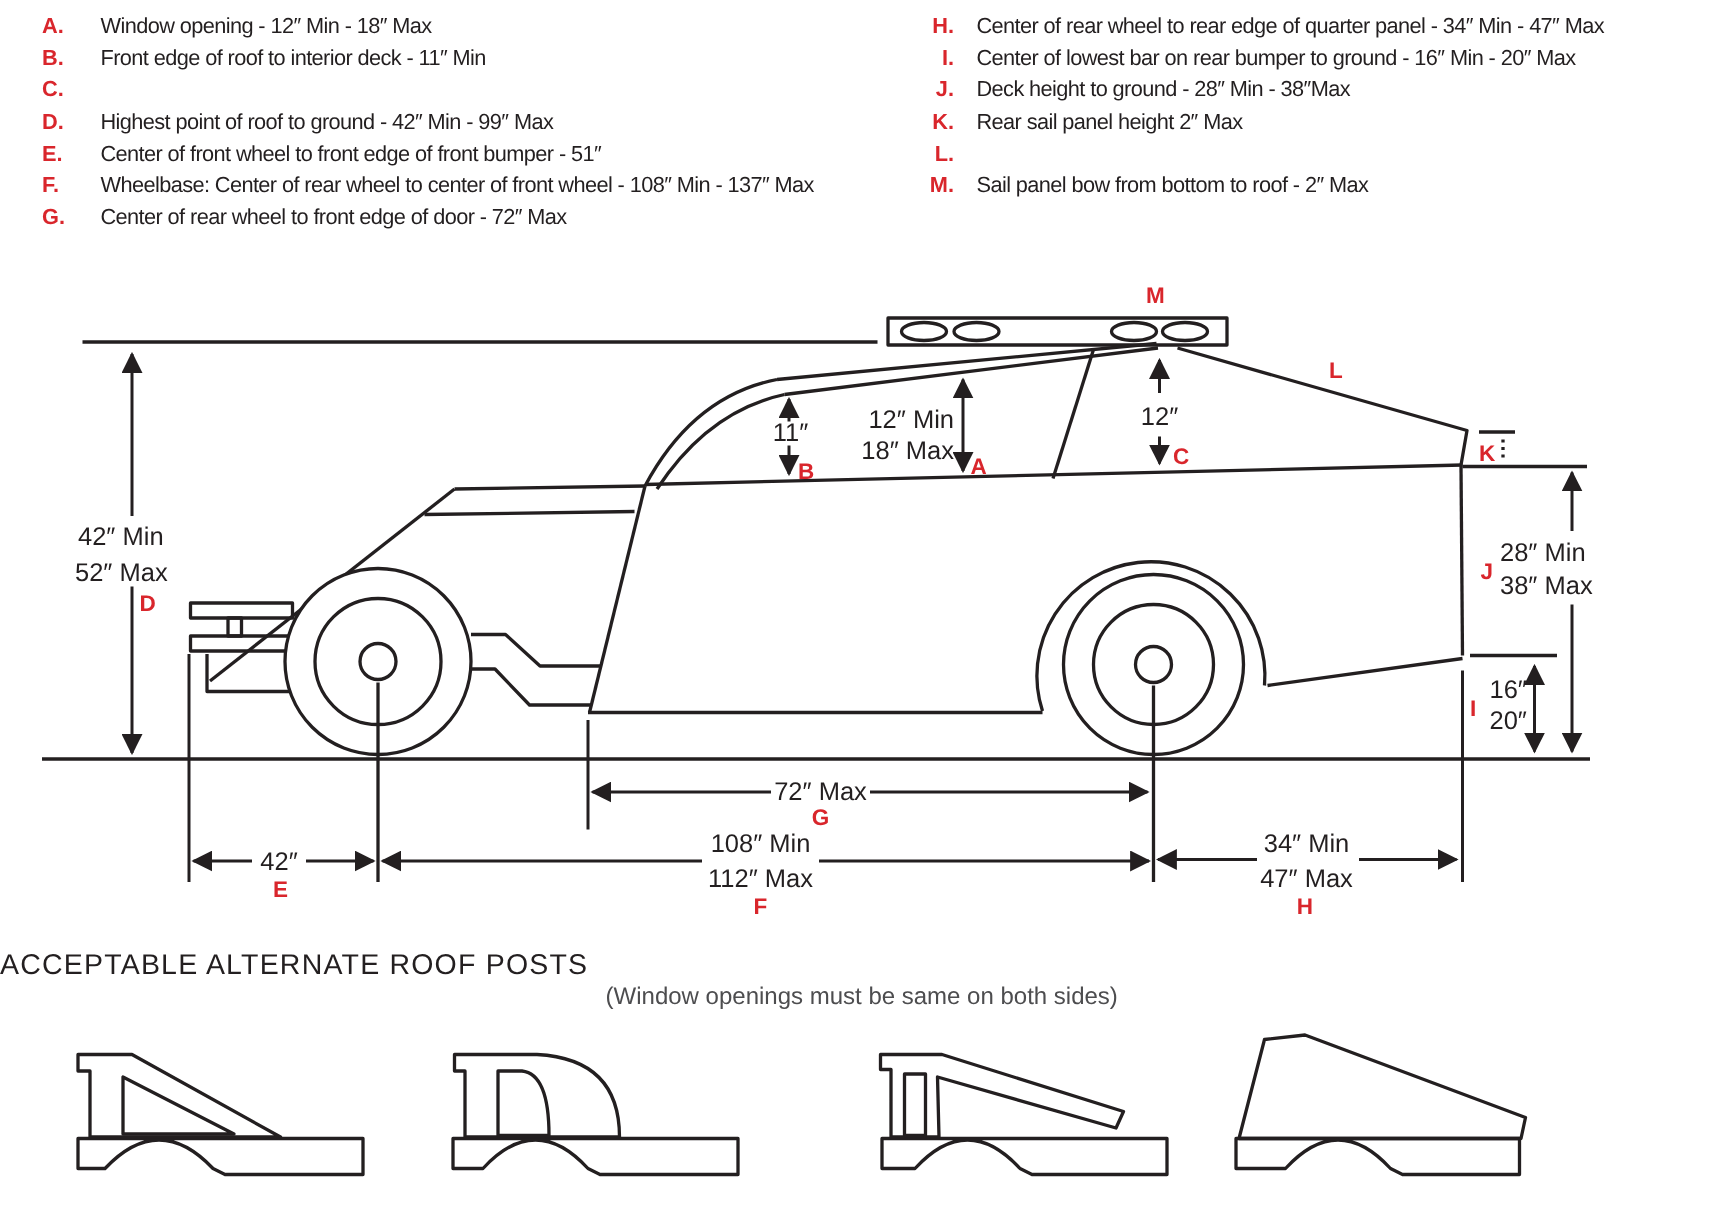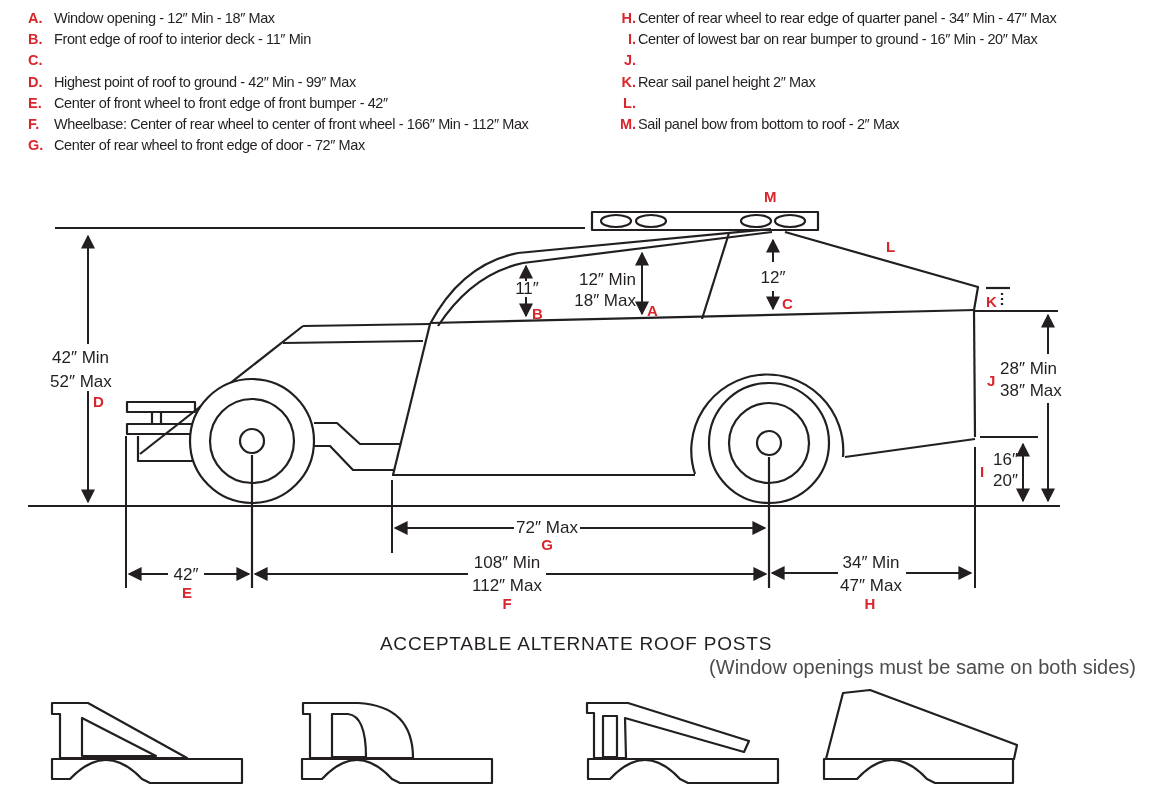--- a/index.html
+++ b/index.html
@@ -6,26 +6,26 @@
   #page{position:relative;width:1152px;height:804px;background:#fff;overflow:hidden;
         font-family:"Liberation Sans",sans-serif;color:#231f20;}
   .legend-col{position:absolute;top:8px;}
   #legend-left{left:28px;width:560px;}
   #legend-right{left:610px;width:530px;}
   .legend-row{display:flex;height:21.2px;line-height:21.2px;
               font-size:14.5px;letter-spacing:-0.4px;white-space:nowrap;}
   .legend-letter{flex:0 0 26px;font-weight:bold;color:#d9262c;letter-spacing:0;}
   #legend-left .legend-letter{text-align:left;}
   #legend-right .legend-letter{text-align:right;padding-right:2px;}
-  .legend-text{margin-left:0;color:#231f20;}
+  .legend-text{margin-left:13px;color:#231f20;}
   #diagram-svg{position:absolute;left:0;top:0;}
-  #footer-title{position:absolute;left:0;right:0;top:633px;text-align:center;
+  #footer-title{position:absolute;left:0;right:0;top:633px;text-align:left;
                 font-size:19px;letter-spacing:0.8px;color:#231f20;}
-  #footer-subtitle{position:absolute;left:0;right:16px;top:656px;text-align:right;
-                   font-size:20px;color:#4d4d4f;}
+  #footer-subtitle{position:absolute;left:0;right:3px;top:656px;text-align:center;
+                   font-size:16px;color:#4d4d4f;}
   text{font-family:"Liberation Sans",sans-serif;}
   .dim-num{font-size:17px;fill:#231f20;}
   .dim-letter{font-size:15px;font-weight:bold;fill:#d9262c;}
 </style>
 </head>
 <body>
 
 <div id="page">
 
   <div id="legend-left" class="legend-col">
@@ -39,42 +39,43 @@
       </div>
     <div class="legend-row">
         <span class="legend-letter">C.</span>
       </div>
     <div class="legend-row">
         <span class="legend-letter">D.</span>
         <span class="legend-text">Highest point of roof to ground - 42″ Min - 99″ Max</span>
       </div>
     <div class="legend-row">
         <span class="legend-letter">E.</span>
-        <span class="legend-text">Center of front wheel to front edge of front bumper - 42″</span>
+        <span class="legend-text">Center of front wheel to front edge of front bumper - 51″</span>
       </div>
     <div class="legend-row">
         <span class="legend-letter">F.</span>
-        <span class="legend-text">Wheelbase: Center of rear wheel to center of front wheel - 166″ Min - 112″ Max</span>
+        <span class="legend-text">Wheelbase: Center of rear wheel to center of front wheel - 108″ Min - 137″ Max</span>
       </div>
     <div class="legend-row">
         <span class="legend-letter">G.</span>
         <span class="legend-text">Center of rear wheel to front edge of door - 72″ Max</span>
       </div>
   </div>
   <div id="legend-right" class="legend-col">
     <div class="legend-row">
         <span class="legend-letter">H.</span>
         <span class="legend-text">Center of rear wheel to rear edge of quarter panel - 34″ Min - 47″ Max</span>
       </div>
     <div class="legend-row">
         <span class="legend-letter">I.</span>
         <span class="legend-text">Center of lowest bar on rear bumper to ground - 16″ Min - 20″ Max</span>
       </div>
     <div class="legend-row">
         <span class="legend-letter">J.</span>
+        <span class="legend-text">Deck height to ground - 28″ Min - 38″Max</span>
       </div>
     <div class="legend-row">
         <span class="legend-letter">K.</span>
         <span class="legend-text">Rear sail panel height 2″ Max</span>
       </div>
     <div class="legend-row">
         <span class="legend-letter">L.</span>
       </div>
     <div class="legend-row">
         <span class="legend-letter">M.</span>

